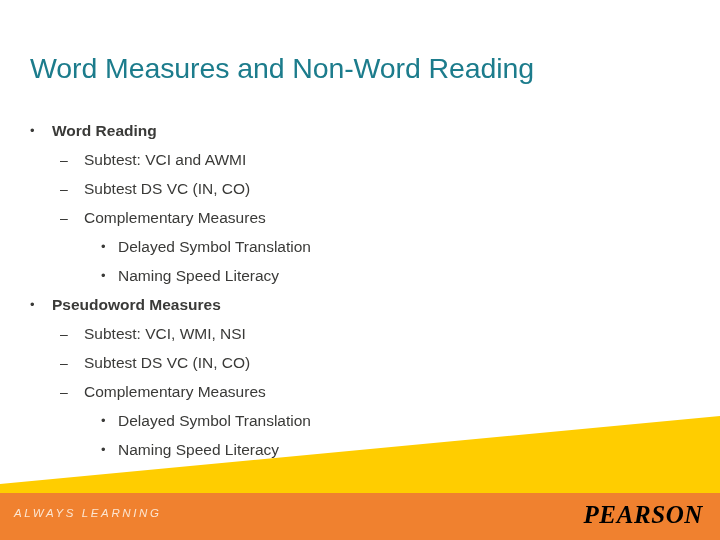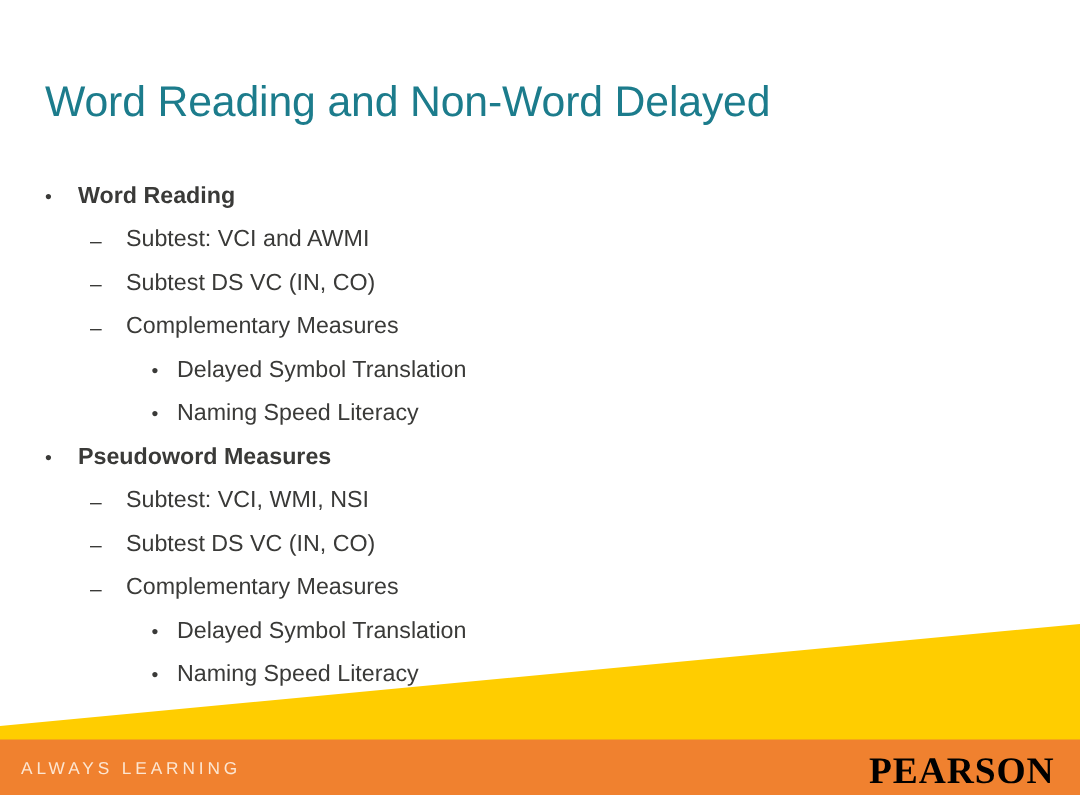--- a/index.html
+++ b/index.html
@@ -94,22 +94,23 @@
     height: 92px;
   }
   .wedge-yellow svg { display: block; width: 720px; height: 92px; }
 
   
   .footer-bar {
     position: absolute;
     left: 0;
     top: 493px;
     width: 720px;
-    height: 37px;
+    height: 47px;
     background: #F0812F;
+    font-style: italic;
   }
   .always-learning {
     position: absolute;
     left: 14px;
     top: 14px;
     font-size: 11.5px;
     letter-spacing: 2.6px;
     color: #FCE6D2;
     font-weight: 400;
   }
@@ -122,21 +123,21 @@
     font-weight: 700;
     letter-spacing: 0.6px;
     color: #000000;
   }
 </style>
 </head>
 <body>
 
 <div class="slide">
 
-  <h1 class="slide-title">Word Reading and Non-Word Delayed</h1>
+  <h1 class="slide-title">Word Measures and Non-Word Reading</h1>
 
   <div class="body-list">
 
     <div class="bullet-row lvl1">
       <span class="bullet-mark">•</span>
       <span class="bullet-text">Word Reading</span>
     </div>
 
     <div class="bullet-row lvl2">
       <span class="bullet-mark">–</span>

